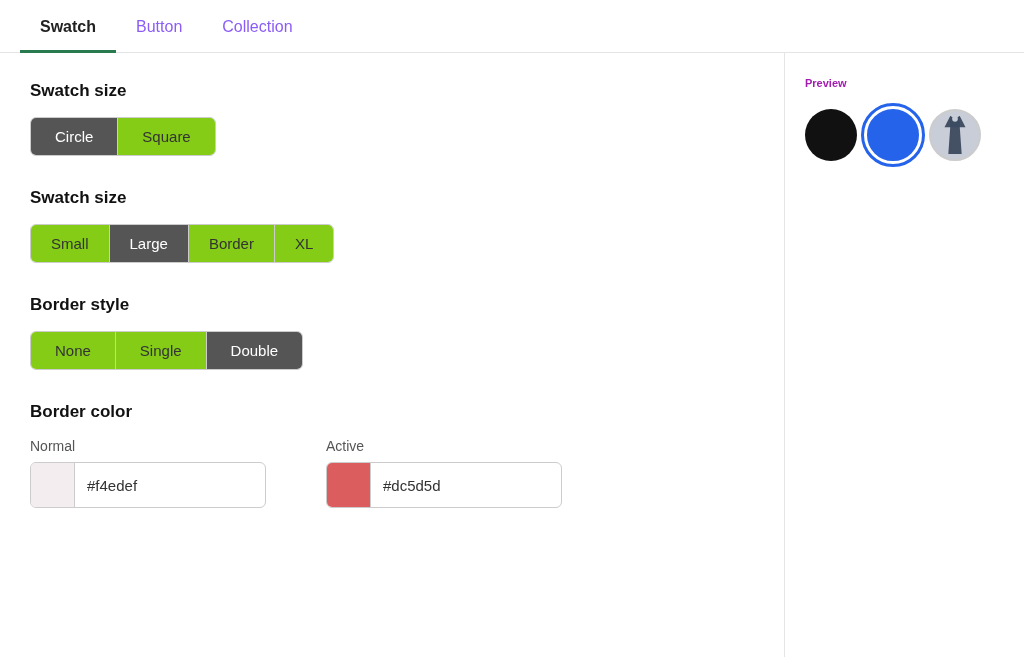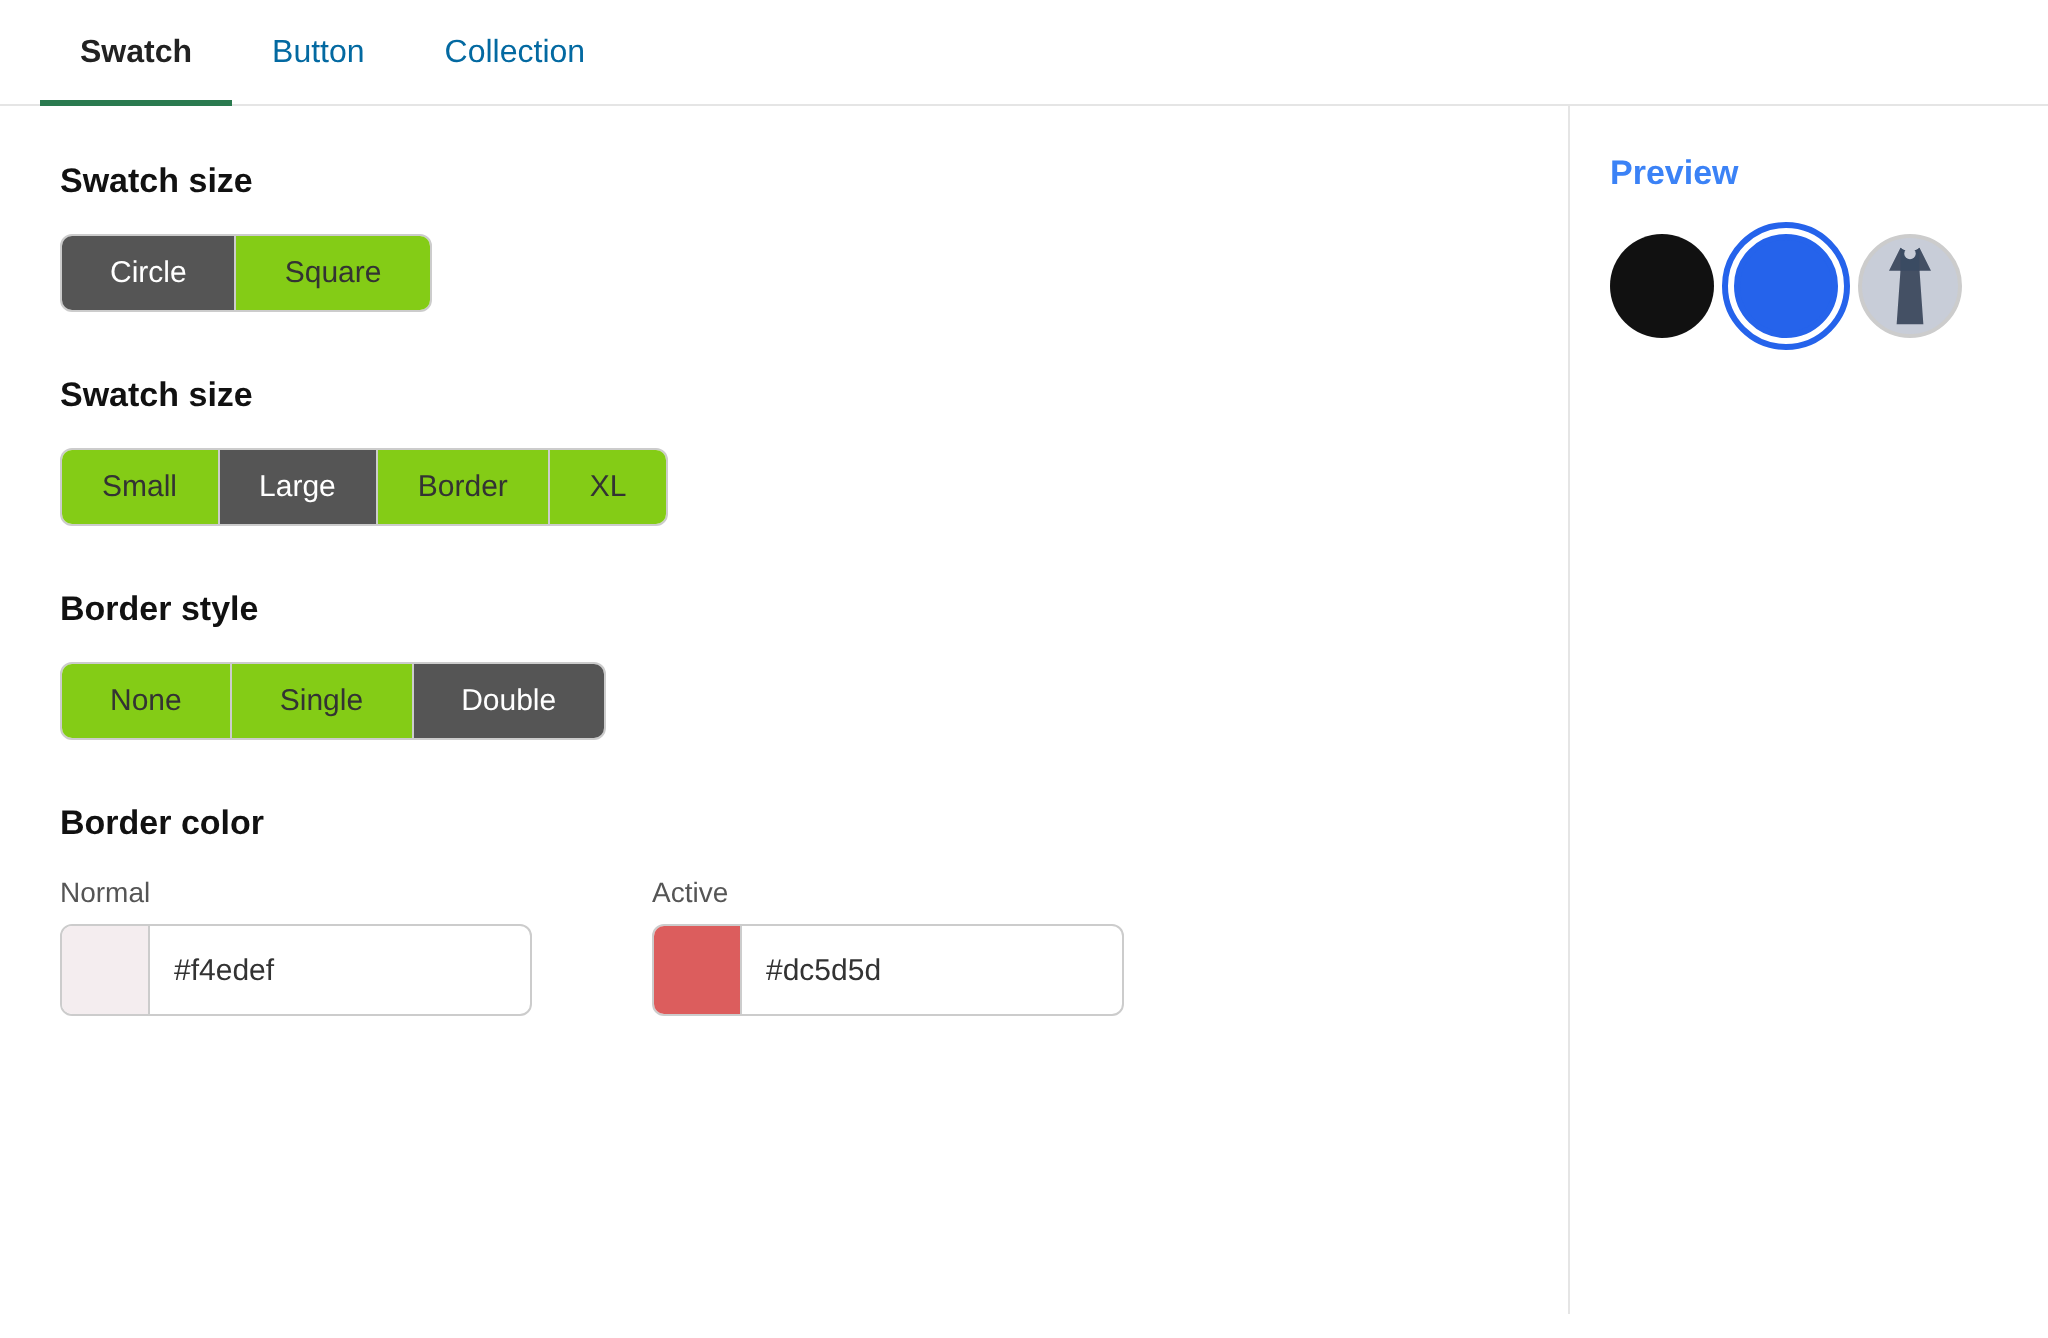--- a/index.html
+++ b/index.html
@@ -15,21 +15,21 @@
     
     .tabs {
       display: flex;
       border-bottom: 1px solid #e5e5e5;
       padding: 0 20px;
     }
     .tab {
       padding: 18px 20px 14px;
       font-size: 16px;
       cursor: pointer;
-      color: #0369a1;
+      color: #8b5cf6;
       border-bottom: 3px solid transparent;
       margin-bottom: -1px;
     }
     .tab.active {
       color: #222;
       font-weight: 700;
       border-bottom: 3px solid #2a7a4f;
     }
 
     
@@ -127,24 +127,24 @@
       outline: none;
       padding: 0 12px;
       font-size: 15px;
       color: #333;
       width: 100%;
       background: #fff;
     }
 
     
     .preview-title {
-      font-size: 17px;
+      font-size: 11px;
       font-weight: 700;
       margin-bottom: 20px;
-      color: #3b82f6;
+      color: #a21caf;
     }
     .preview-swatches {
       display: flex;
       gap: 10px;
       align-items: center;
     }
     .preview-circle {
       width: 52px;
       height: 52px;
       border-radius: 50%;

